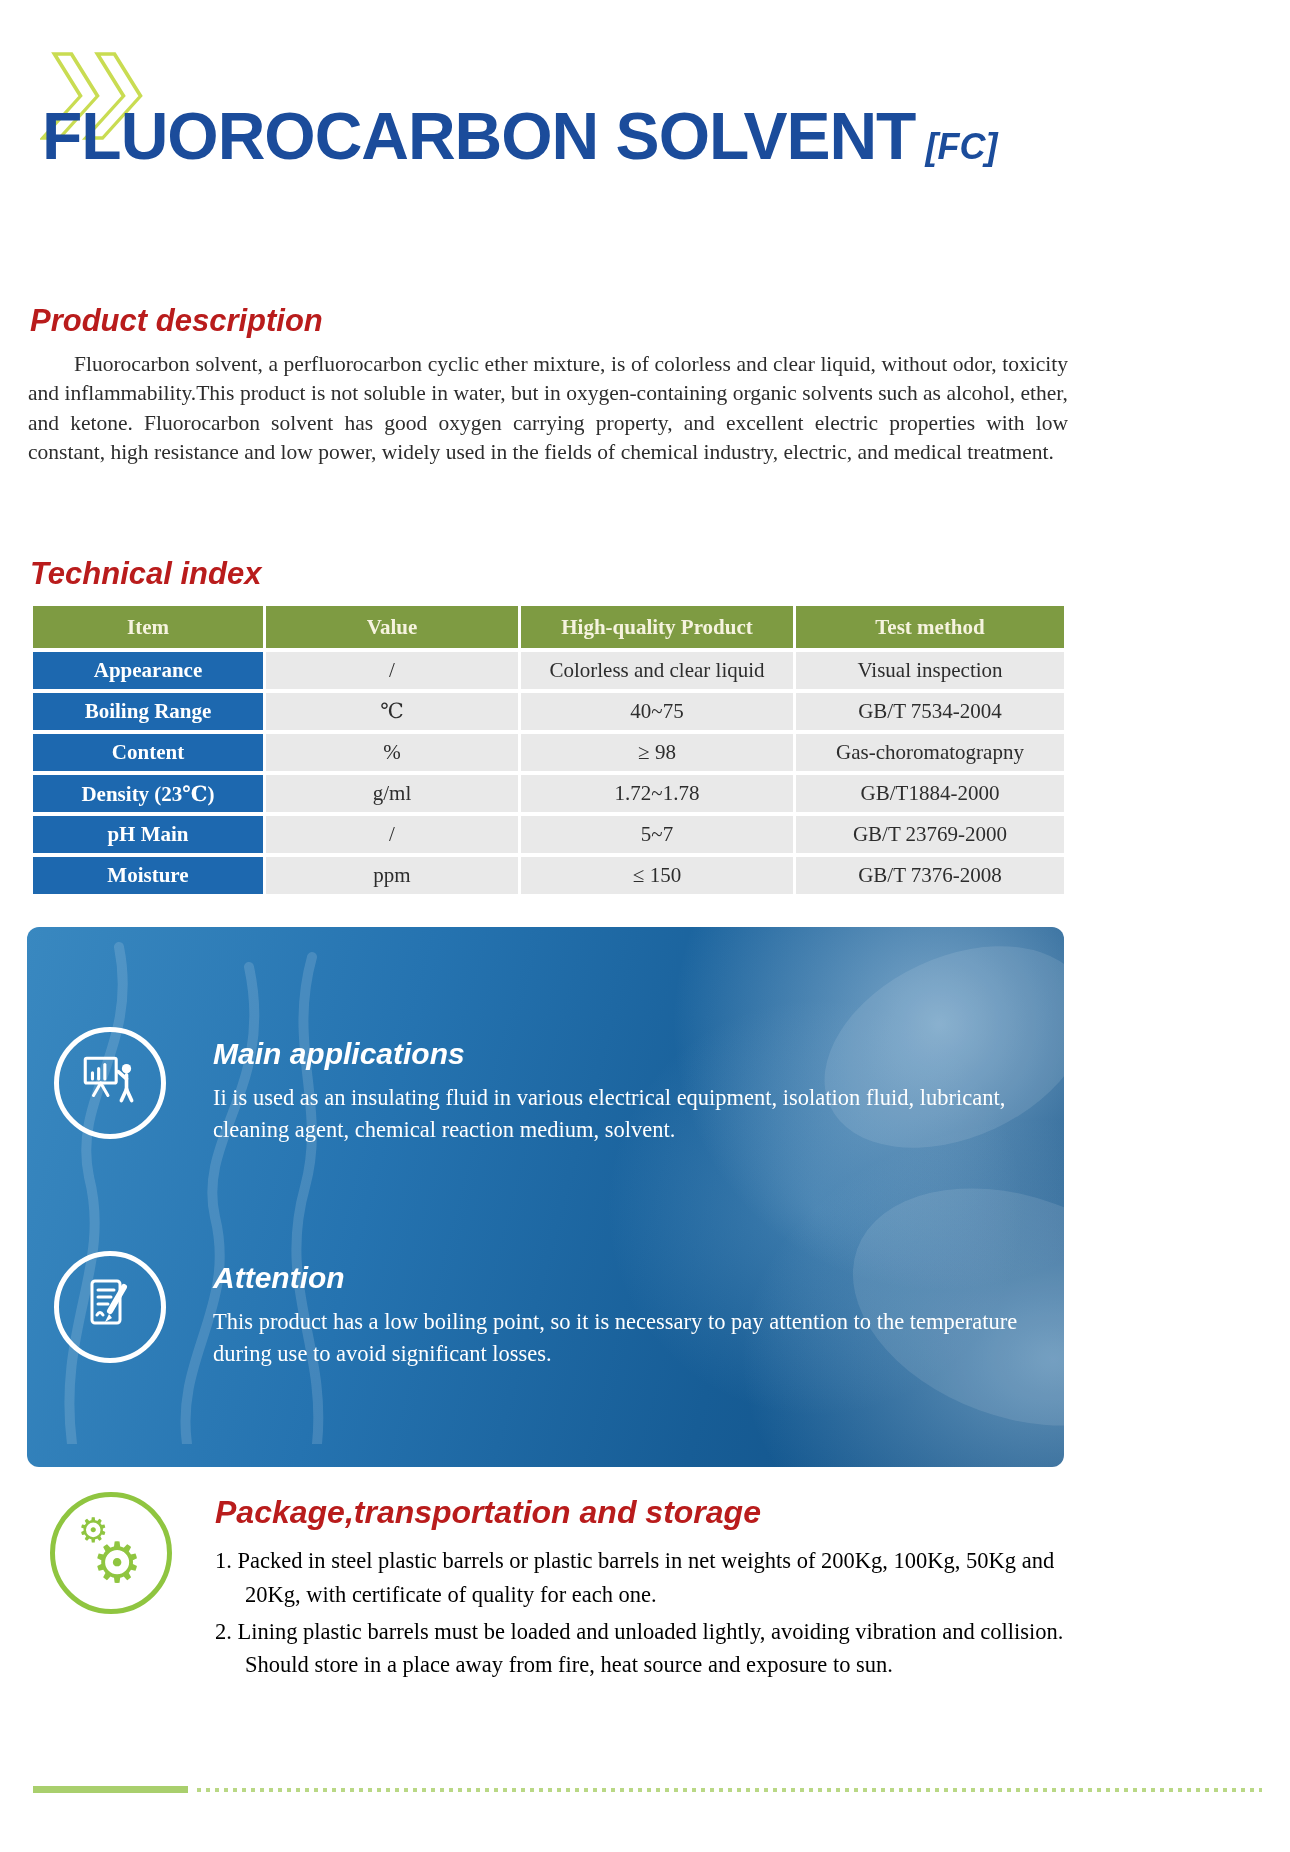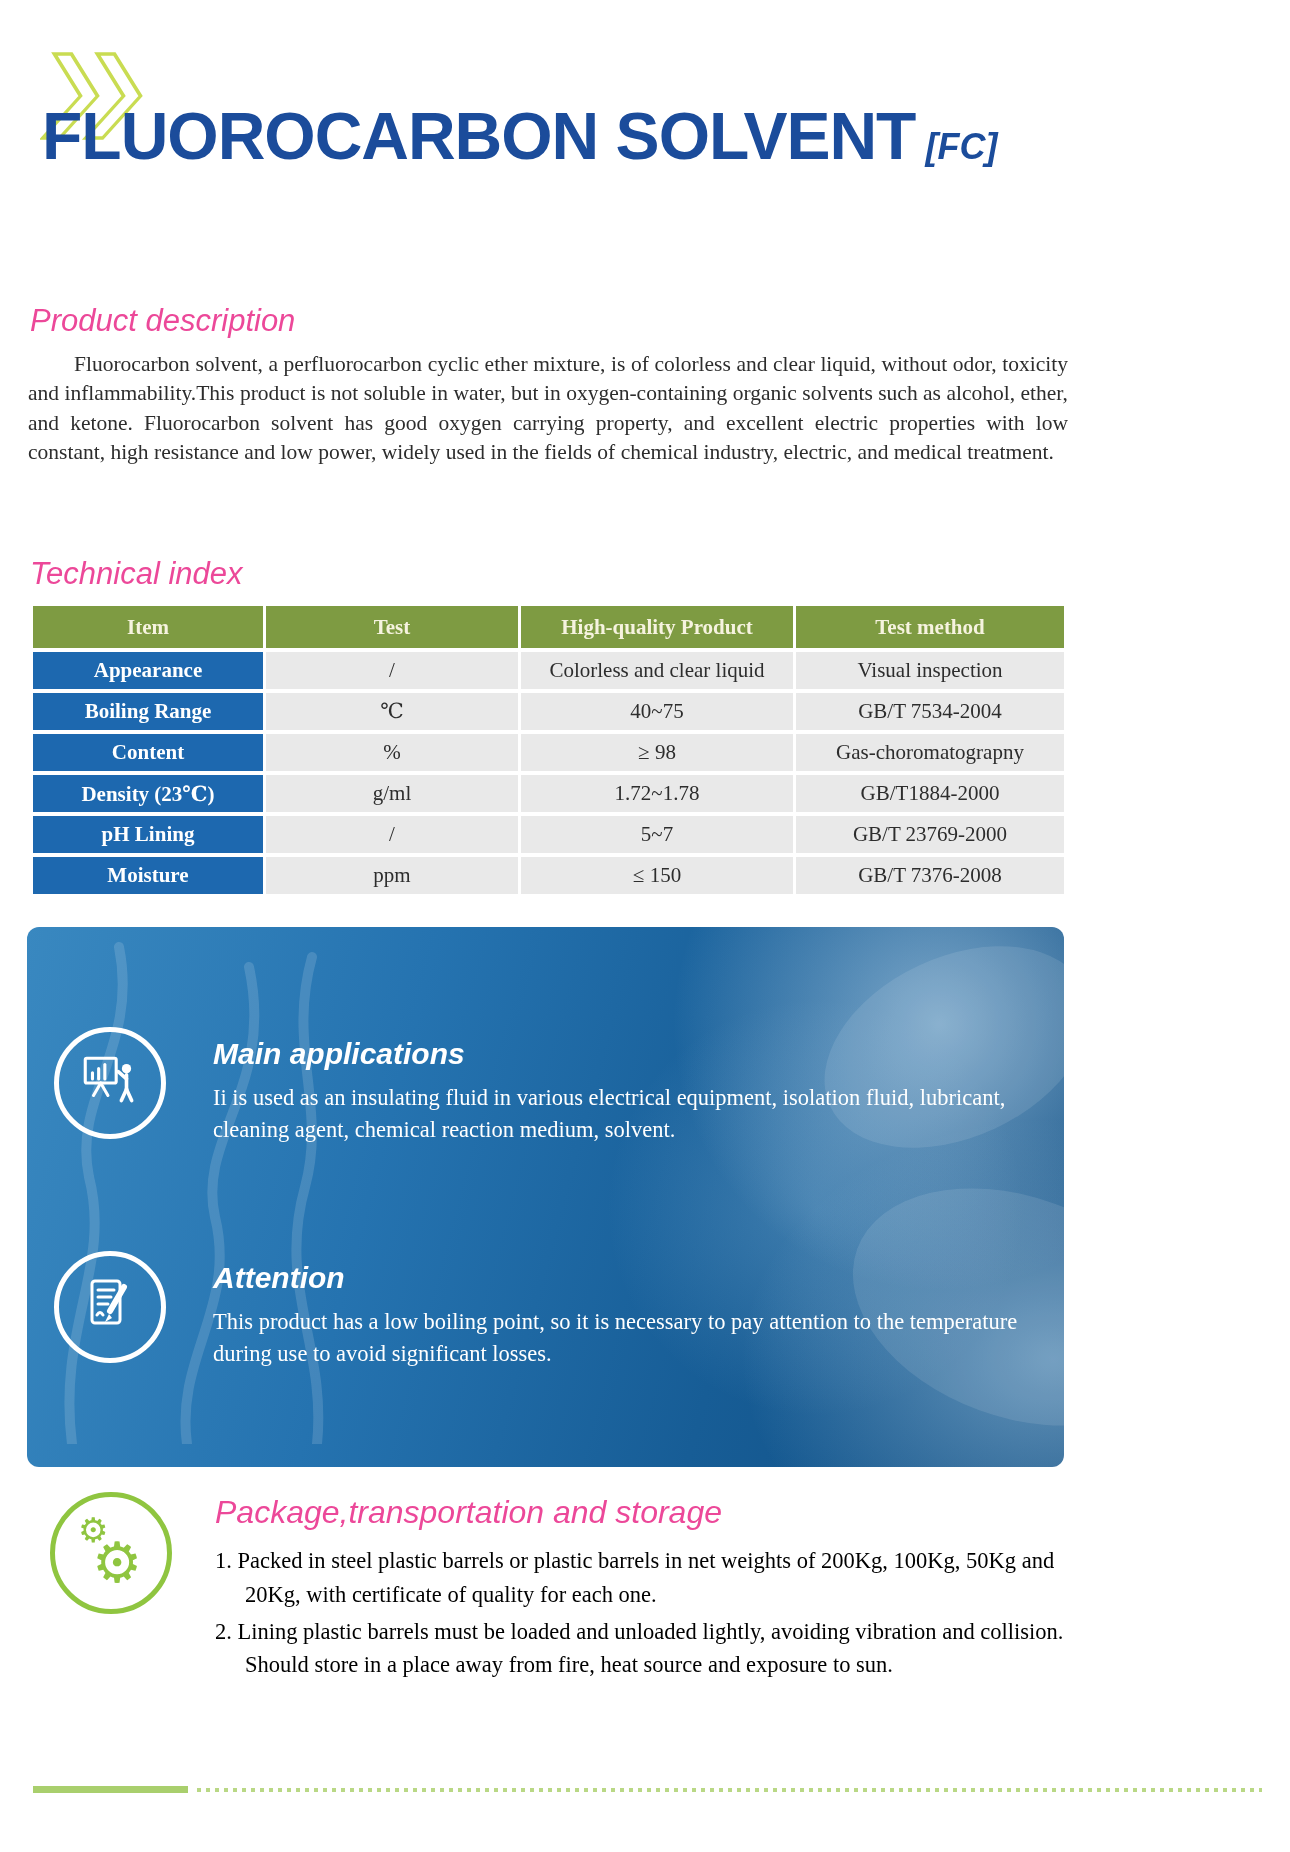--- a/index.html
+++ b/index.html
@@ -17,22 +17,22 @@
     position:absolute; left:30px; top:98px; white-space:nowrap;
     font-family:"Liberation Sans",sans-serif; font-weight:bold;
     font-size:66px; letter-spacing:-1px; color:#1b4c9b;margin-left:12px;
   }
   .page-title .suffix {
     font-size:36px; font-style:italic; letter-spacing:0; margin-left:10px;
     color:#1b4c9b;
   }
 
   .green-heading {
-    font-family:"Liberation Sans",sans-serif; font-weight:normal; font-style:italic;
-    font-size:31px; color:#ec4899; white-space:nowrap;text-align:right;
+    font-family:"Liberation Sans",sans-serif; font-weight:bold; font-style:italic;
+    font-size:31px; color:#b91c1c; white-space:nowrap;text-align:right;
   }
   #product-desc-heading { position:absolute; left:30px; top:303px; }
   #product-desc-body {
     position:absolute; left:28px; top:350px; width:1040px;
     font-size:21.5px; line-height:1.37; text-align:justify; text-indent:46px;
     color:#2d2d2d;
   }
   #technical-heading { position:absolute; left:30px; top:556px; }
 
   
@@ -128,21 +128,21 @@
   <table class="tech-table">
     <colgroup>
         <col style="width:230px">
         <col style="width:252px">
         <col style="width:272px">
         <col style="width:268px">
       </colgroup>
     <thead>
         <tr>
           <th>Item</th>
-          <th>Test</th>
+          <th>Value</th>
           <th>High-quality Product</th>
           <th>Test method</th>
         </tr>
       </thead>
     <tbody>
         <tr>
           <th>Appearance</th>
           <td>/</td>
           <td>Colorless and clear liquid</td>
           <td>Visual inspection</td>
@@ -159,21 +159,21 @@
           <td>≥ 98</td>
           <td>Gas-choromatograpny</td>
         </tr>
         <tr>
           <th>Density (23℃)</th>
           <td>g/ml</td>
           <td>1.72~1.78</td>
           <td>GB/T1884-2000</td>
         </tr>
         <tr>
-          <th>pH Lining</th>
+          <th>pH Main</th>
           <td>/</td>
           <td>5~7</td>
           <td>GB/T 23769-2000</td>
         </tr>
         <tr>
           <th>Moisture</th>
           <td>ppm</td>
           <td>≤ 150</td>
           <td>GB/T 7376-2008</td>
         </tr>

